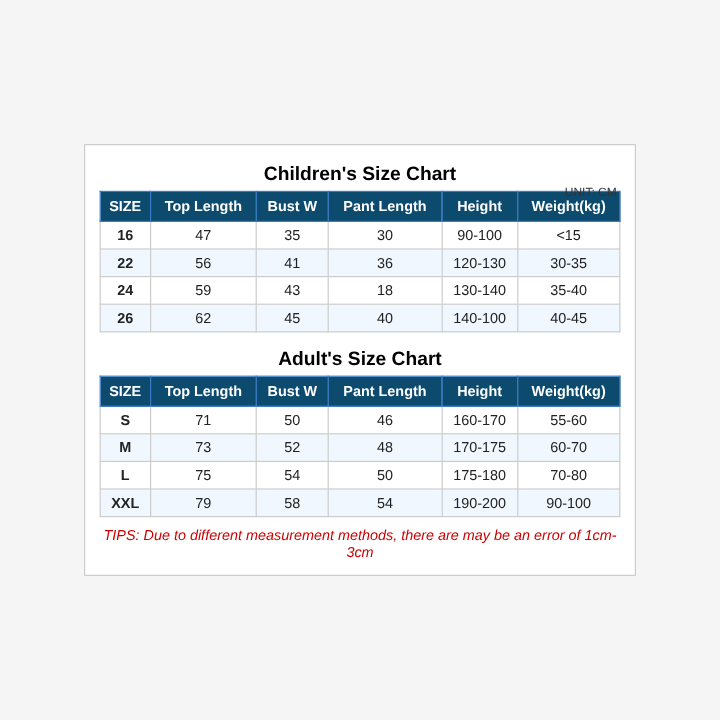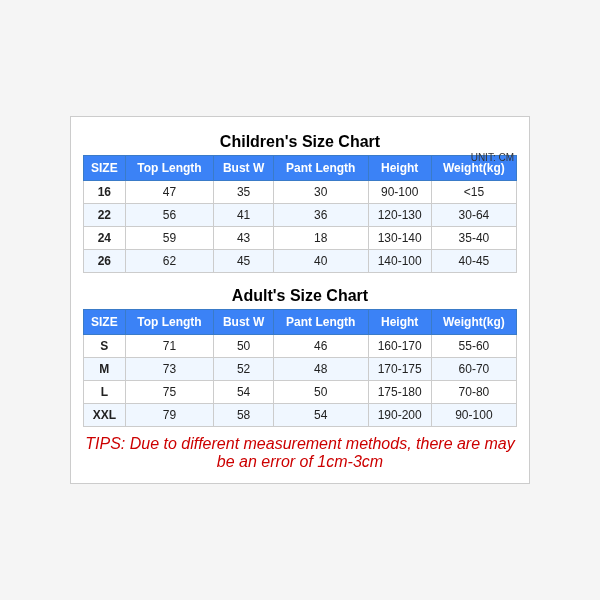--- a/index.html
+++ b/index.html
@@ -34,21 +34,21 @@
       font-weight: normal;
       color: #333;
       margin-top: 16px;
     }
     table {
       width: 100%;
       border-collapse: collapse;
       font-size: 12px;
     }
     thead tr th {
-      background: #3b82f6;
+      background: #0c4a6e;
       color: #fff;
       padding: 5px 3px;
       text-align: center;
       border: 1px solid #3a7bc8;
       font-weight: bold;
       font-size: 12px;
     }
     tbody tr td {
       padding: 4px 3px;
       text-align: center;
@@ -60,21 +60,21 @@
       background: #fff;
     }
     tbody tr:nth-child(even) td {
       background: #f0f7ff;
     }
     tbody tr td:first-child {
       font-weight: bold;
     }
     .tips {
       text-align: center;
-      font-size: 16px;
+      font-size: 12px;
       color: #cc0000;
       margin-top: 8px;
       font-style: italic;
     }
     .section-gap {
       height: 8px;
     }
   </style>
 </head>
 <body>
@@ -105,21 +105,21 @@
           <td>30</td>
           <td>90-100</td>
           <td>&lt;15</td>
         </tr>
         <tr>
           <td>22</td>
           <td>56</td>
           <td>41</td>
           <td>36</td>
           <td>120-130</td>
-          <td>30-64</td>
+          <td>30-35</td>
         </tr>
         <tr>
           <td>24</td>
           <td>59</td>
           <td>43</td>
           <td>18</td>
           <td>130-140</td>
           <td>35-40</td>
         </tr>
         <tr>

